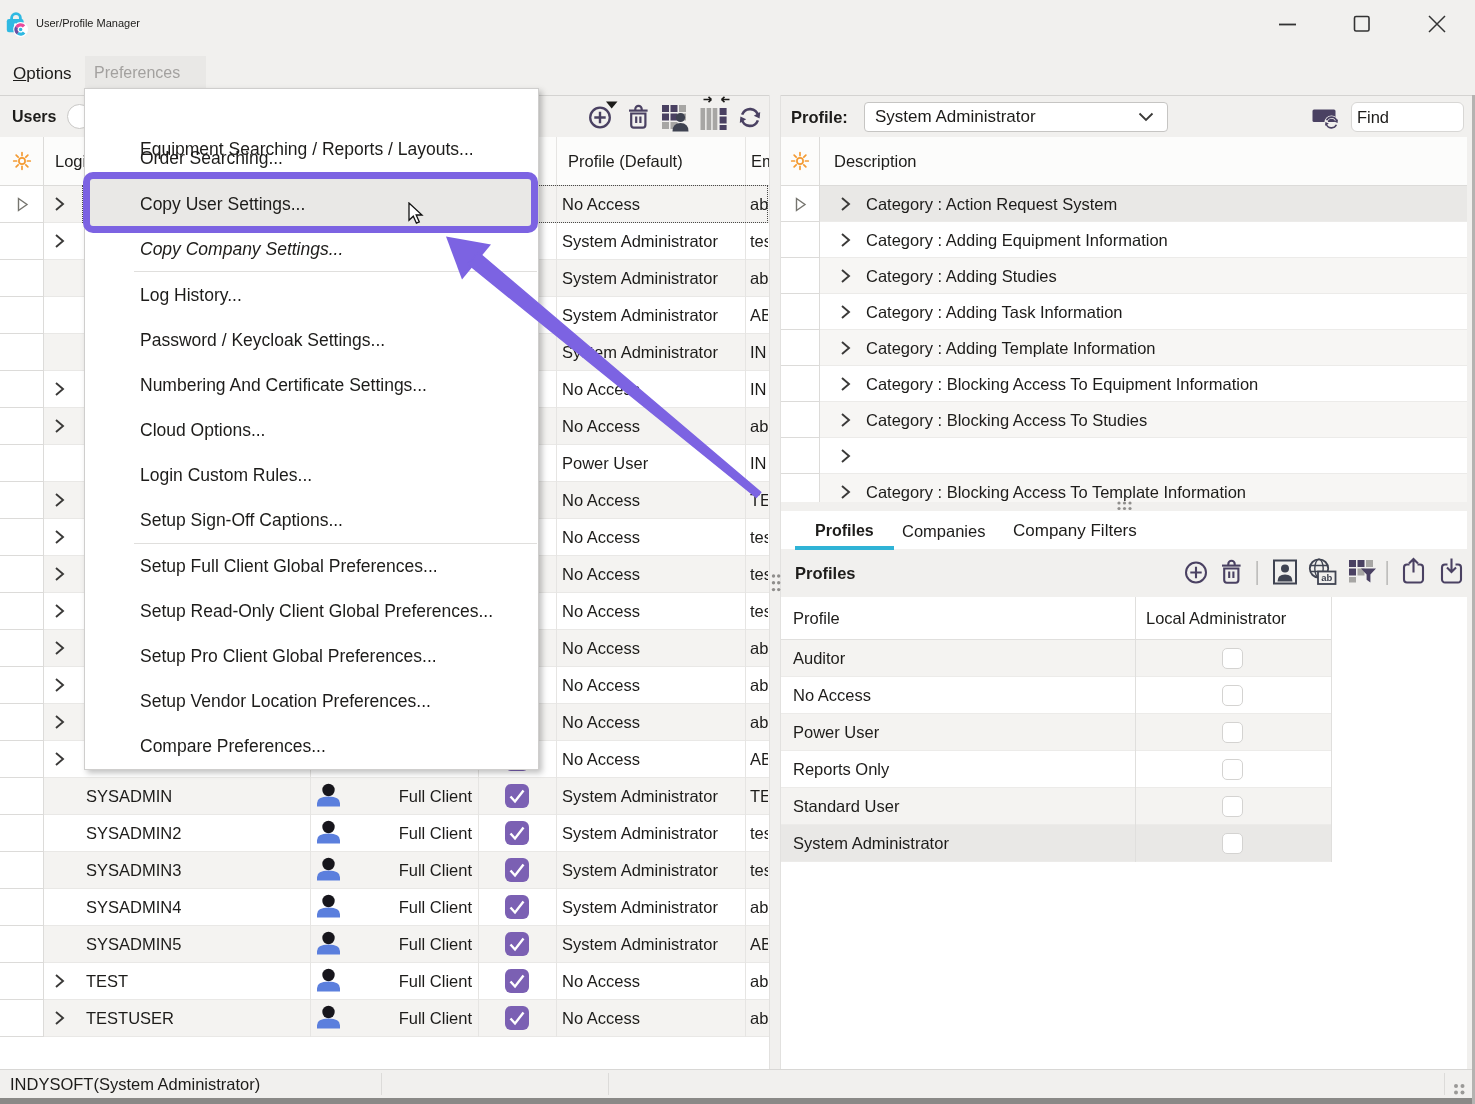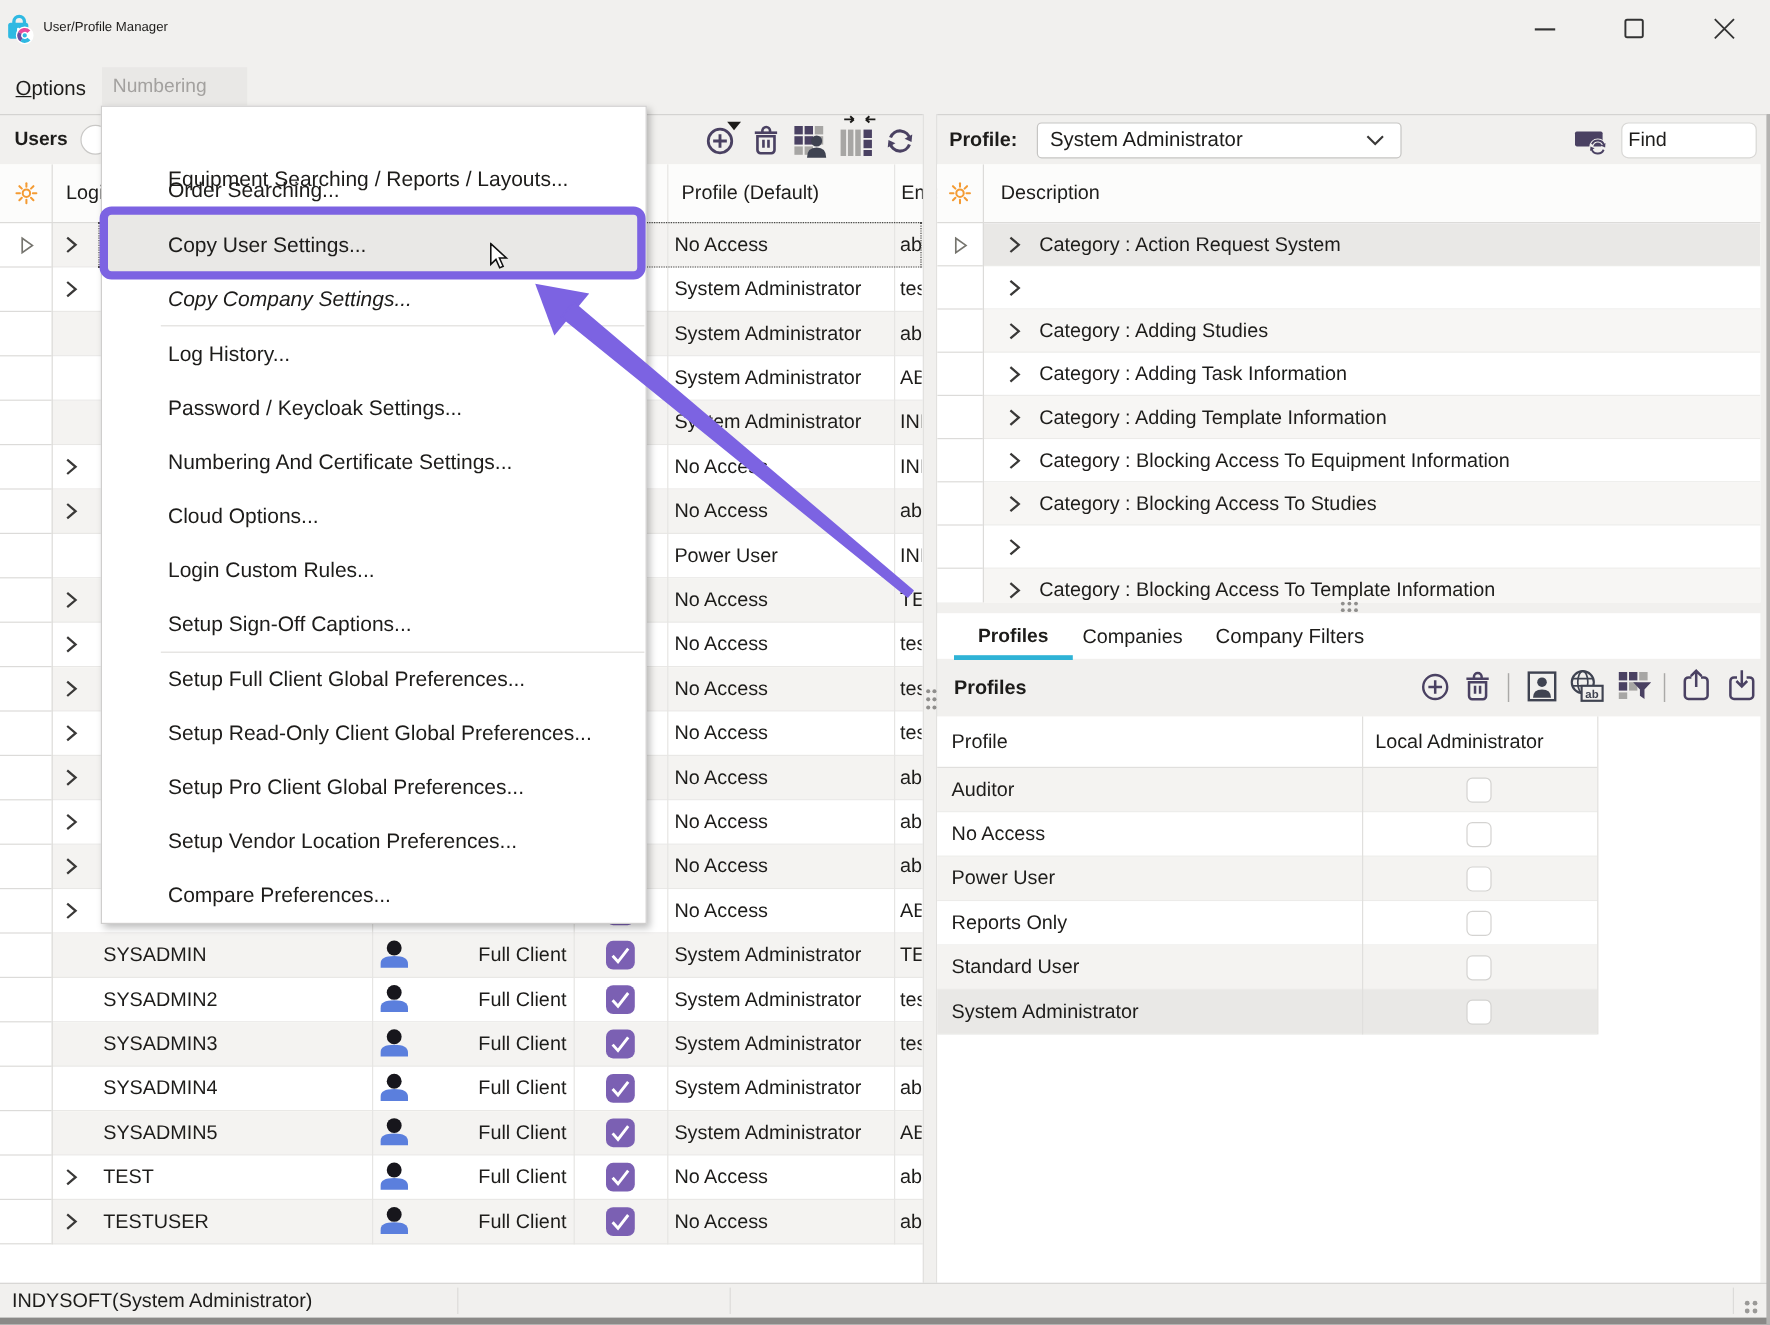--- a/index.html
+++ b/index.html
@@ -20,21 +20,21 @@
  <path d="M12.96 26.27 A4.6 4.6 0 0 0 19.12 25.46" fill="none" stroke="#2fb9e2" stroke-width="3.3"></path>
 </svg>
 <div class="t" style="left:36px;top:12px;font-size:11px;">User/Profile Manager</div>
 <svg class="ab" style="left:1270px;top:10px" width="190" height="30" viewBox="0 0 190 30">
  <rect x="9" y="13.6" width="17" height="1.8" fill="#333"></rect>
  <rect x="84.5" y="6.5" width="14.5" height="14.5" rx="1.5" fill="none" stroke="#333" stroke-width="1.6"></rect>
  <path d="M159 6 L175 22 M175 6 L159 22" stroke="#333" stroke-width="1.5" fill="none"></path>
 </svg>
 <div class="t" style="left:13px;top:63px;font-size:17px;"><span style="text-decoration:underline">O</span>ptions</div>
 <div class="ab" style="left:85px;top:56px;width:121px;height:34px;background:#e9e8e6;"></div>
-<div class="t" style="left:94px;top:62px;font-size:16px;color:#a3a19f;">Numbering</div>
+<div class="t" style="left:94px;top:62px;font-size:16px;color:#a3a19f;">Preferences</div>
 <div class="ab" style="left:0;top:95px;width:1472px;height:1px;background:#d4d3d1;"></div>
 <div class="t b" style="left:12px;top:106px;font-size:16px;">Users</div>
 <div class="ab" style="left:67px;top:104px;width:25px;height:25px;border-radius:13px;background:#fff;border:1px solid #c9c8c6;box-sizing:border-box;"></div>
 <svg class="ab" style="left:580px;top:95px" width="190" height="45" viewBox="0 0 190 45">
  <g stroke="#4a4162" fill="none">
   <circle cx="20" cy="22.5" r="9.8" stroke-width="2.3"></circle>
   <path d="M14.3 22.5 h11.4 M20 16.8 v11.4" stroke-width="2.4"></path>
  </g>
  <path d="M26 6.5 h11.5 L31.7 13.5 Z" fill="#1c1b19"></path>
  <g stroke="#4a4162" fill="none" stroke-width="2.2">
@@ -494,20 +494,21 @@
 <div class="ab" style="left:0;top:0px;width:38px;height:36px;border-bottom:1px solid #dcdbd9;box-sizing:border-box;"></div>
 <svg class="ab" style="left:59px;top:10px" width="12" height="16" viewBox="0 0 12 16">
         <path d="M2 2 L9 8 L2 14" stroke="#3a3938" stroke-width="1.9" fill="none"></path>
       </svg>
 <div class="t" style="left:85px;top:7px;">Category : Action Request System</div>
 <div class="ab" style="left:38px;top:36px;width:648px;height:36px;background:#ffffff;border-bottom:1px solid #ecebe9;box-sizing:border-box;"></div>
 <div class="ab" style="left:0;top:36px;width:38px;height:36px;border-bottom:1px solid #dcdbd9;box-sizing:border-box;"></div>
 <svg class="ab" style="left:59px;top:46px" width="12" height="16" viewBox="0 0 12 16">
         <path d="M2 2 L9 8 L2 14" stroke="#3a3938" stroke-width="1.9" fill="none"></path>
       </svg>
+<div class="t" style="left:85px;top:43px;">Category : Adding Equipment Information</div>
 <div class="ab" style="left:38px;top:72px;width:648px;height:36px;background:#f7f6f4;border-bottom:1px solid #ecebe9;box-sizing:border-box;"></div>
 <div class="ab" style="left:0;top:72px;width:38px;height:36px;border-bottom:1px solid #dcdbd9;box-sizing:border-box;"></div>
 <svg class="ab" style="left:59px;top:82px" width="12" height="16" viewBox="0 0 12 16">
         <path d="M2 2 L9 8 L2 14" stroke="#3a3938" stroke-width="1.9" fill="none"></path>
       </svg>
 <div class="t" style="left:85px;top:79px;">Category : Adding Studies</div>
 <div class="ab" style="left:38px;top:108px;width:648px;height:36px;background:#ffffff;border-bottom:1px solid #ecebe9;box-sizing:border-box;"></div>
 <div class="ab" style="left:0;top:108px;width:38px;height:36px;border-bottom:1px solid #dcdbd9;box-sizing:border-box;"></div>
 <svg class="ab" style="left:59px;top:118px" width="12" height="16" viewBox="0 0 12 16">
         <path d="M2 2 L9 8 L2 14" stroke="#3a3938" stroke-width="1.9" fill="none"></path>

